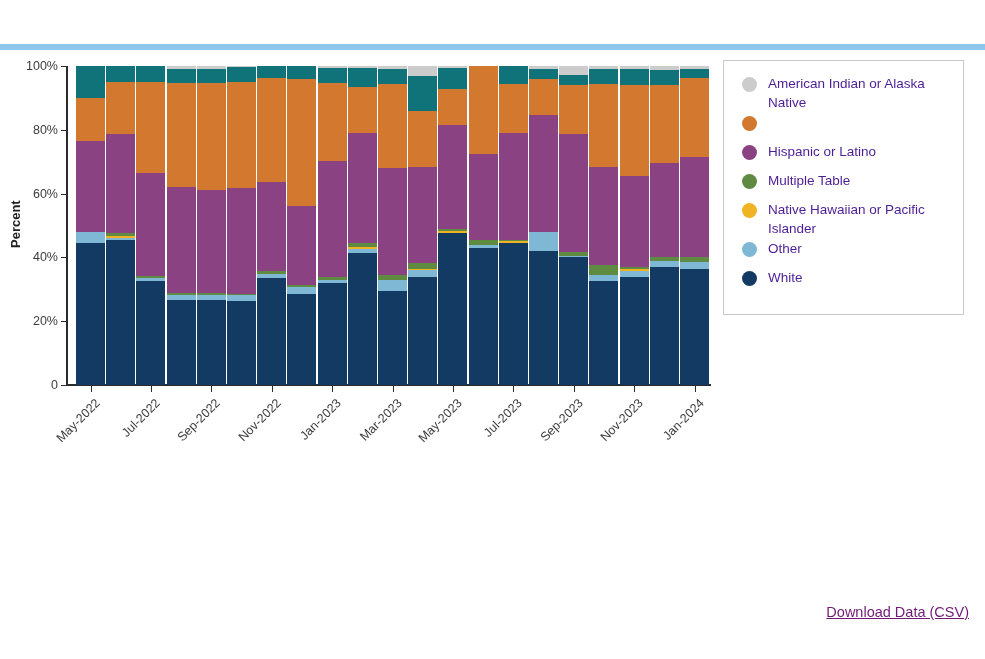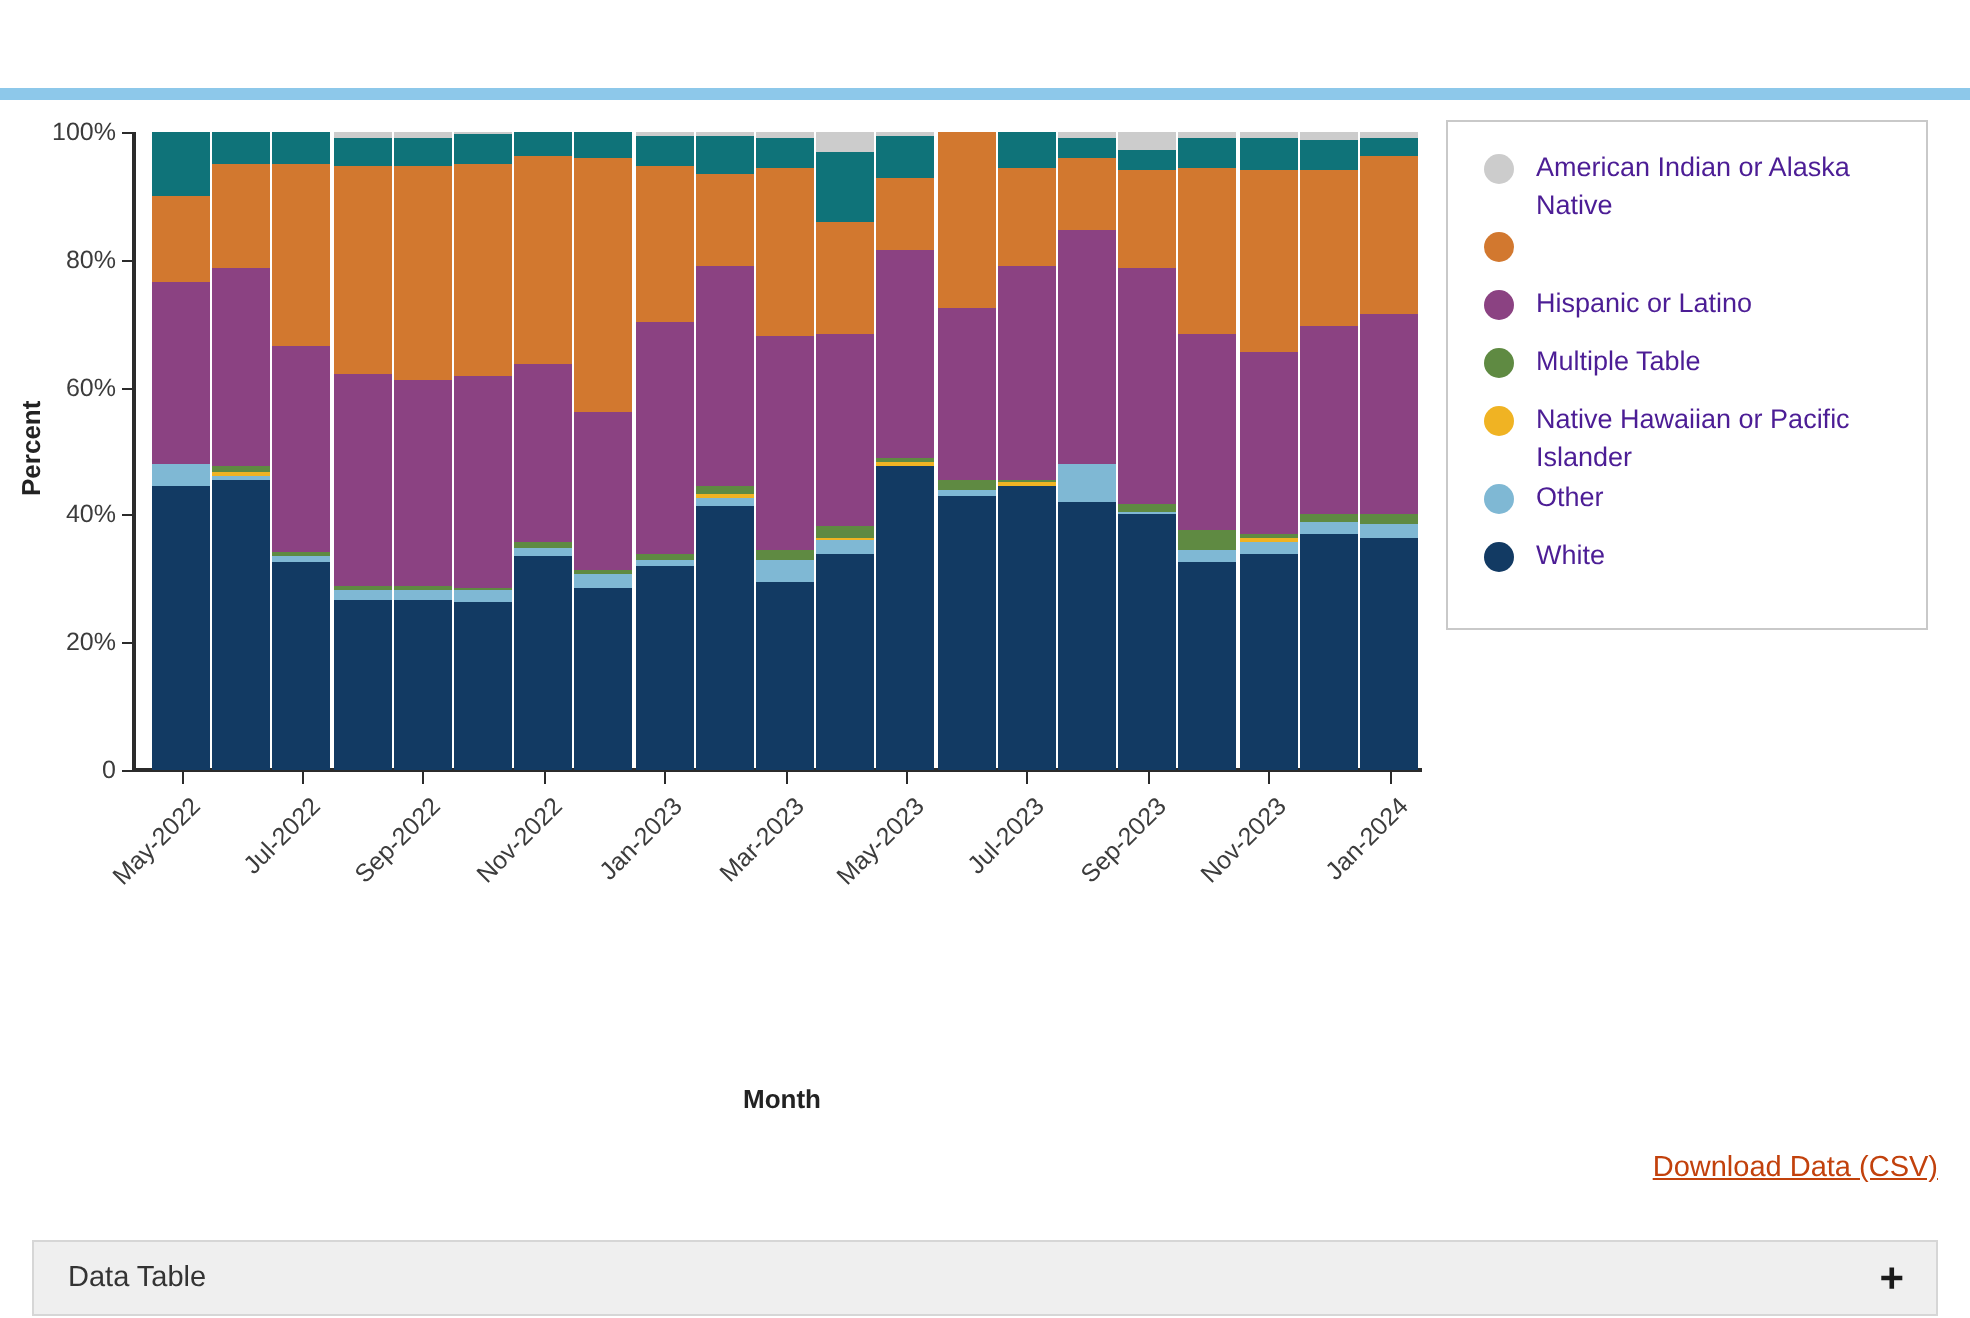--- a/index.html
+++ b/index.html
@@ -123,23 +123,23 @@
   .legend-label {
     font-size: 13.5px;
     color: #4c1d95;
     line-height: 18.5px;
     max-width: 183px;
   }
 
   
   .download-link {
     position: absolute;
-    right: 16px; top: 576px;
+    right: 16px; top: 604px;
     font-size: 14.5px;
-    color: #c2410c;
+    color: #701a75;
     text-decoration: underline;
     cursor: pointer;
   }
   .data-table-bar {
     position: absolute;
     left: 16px; top: 620px;
     width: 953px; height: 38px;
     background: #efefef;
     border: 1px solid #d6d6d6;
     display: flex; align-items: center;
@@ -154,21 +154,20 @@
 </style>
 </head>
 <body>
 
 <div id="app">
 
   <div class="header-underline"></div>
 
   <div class="plot-wrap">
     <div class="y-axis-title">Percent</div>
-    <div class="x-axis-title">Month</div>
 
     <div id="yticks">
         <div class="ytick" style="top: 335px; left: 0px; width: 58px;">0</div>
         <div class="ytick-mark" style="top: 335px; left: 61px;"></div>
         <div class="ytick" style="top: 271.2px; left: 0px; width: 58px;">20%</div>
         <div class="ytick-mark" style="top: 271.2px; left: 61px;"></div>
         <div class="ytick" style="top: 207.4px; left: 0px; width: 58px;">40%</div>
         <div class="ytick-mark" style="top: 207.4px; left: 61px;"></div>
         <div class="ytick" style="top: 143.6px; left: 0px; width: 58px;">60%</div>
         <div class="ytick-mark" style="top: 143.6px; left: 61px;"></div>
@@ -416,18 +415,14 @@
         <span class="legend-label">Other</span>
       </div>
       <div class="legend-row">
         <span class="legend-dot" style="background: rgb(18, 58, 99);"></span>
         <span class="legend-label">White</span>
       </div>
     </div>
 
   <a class="download-link" href="#">Download Data (CSV)</a>
 
-  <div class="data-table-bar">
-    <span class="data-table-label">Data Table</span>
-    <span class="plus-icon">+</span>
-  </div>
 
 </div>
 
 </body></html>

